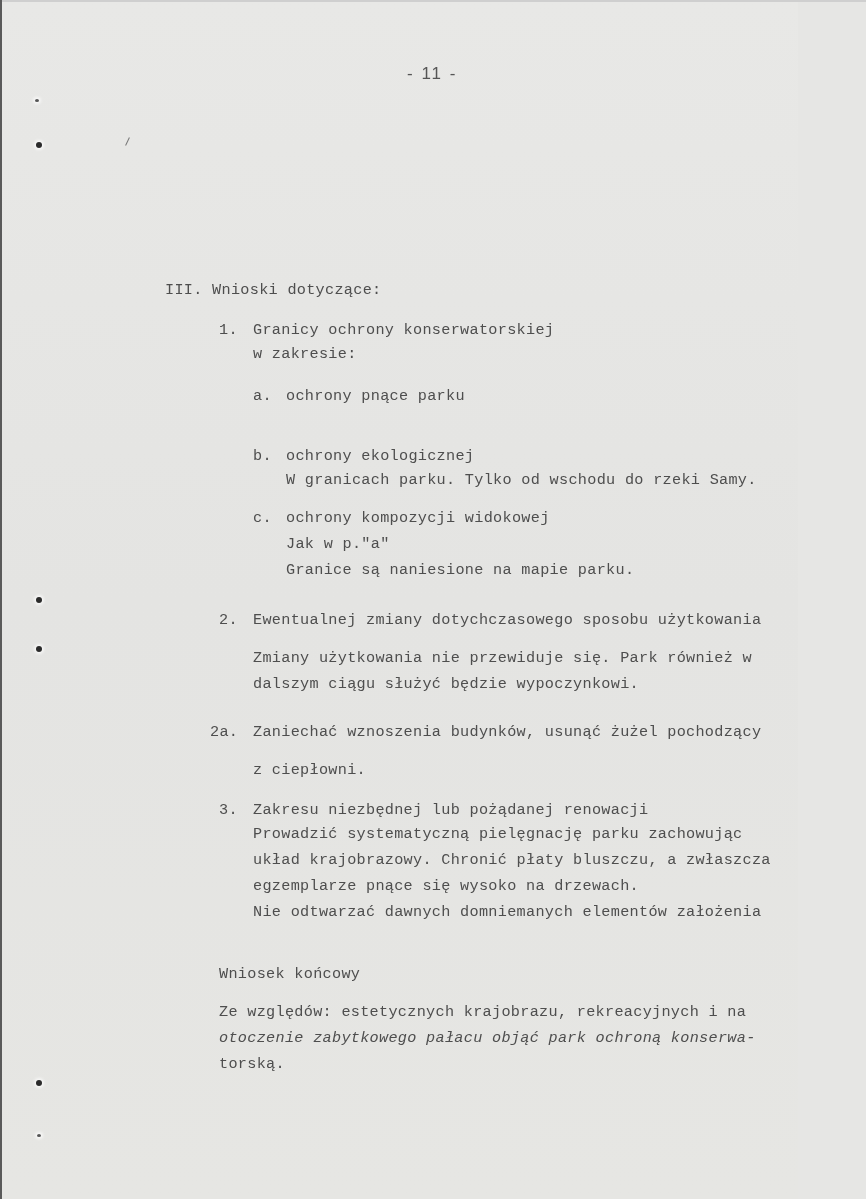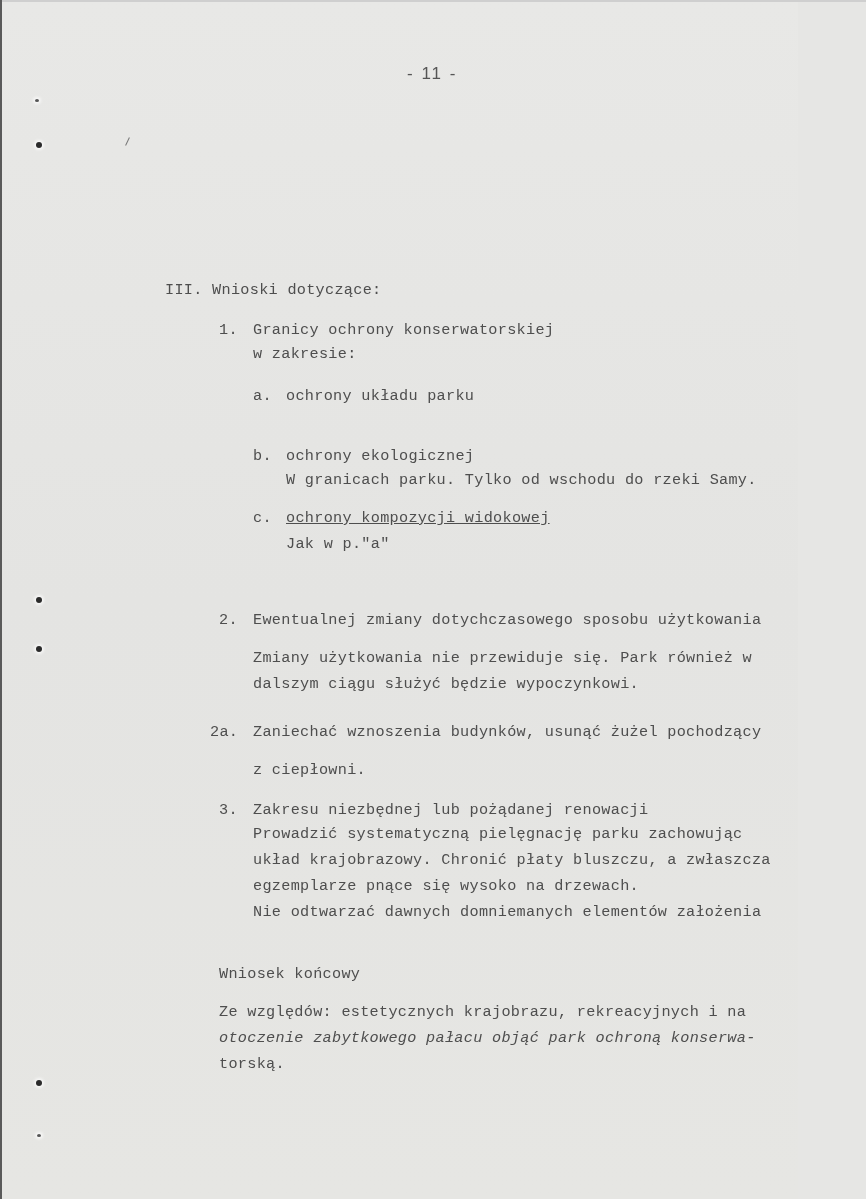--- a/index.html
+++ b/index.html
@@ -82,29 +82,30 @@
   <div class="hole" style="left:34px;top:1080px;"></div>
   <div class="hole small" style="left:35px;top:1134px;"></div>
 
   <div class="line" style="left:163px;top:280px;">III. Wnioski dotyczące:</div>
 
   <div class="line" style="left:217px;top:320px;">1.</div>
   <div class="line" style="left:251px;top:320px;">Granicy ochrony konserwatorskiej</div>
   <div class="line" style="left:251px;top:344px;">w zakresie:</div>
 
   <div class="line" style="left:251px;top:386px;">a.</div>
-  <div class="line" style="left:284px;top:386px;">ochrony układu parku</div>
+  <div class="line" style="left:284px;top:386px;">ochrony pnące parku</div>
 
   <div class="line" style="left:251px;top:446px;">b.</div>
   <div class="line" style="left:284px;top:446px;">ochrony ekologicznej</div>
   <div class="line" style="left:284px;top:470px;">W granicach parku. Tylko od wschodu do rzeki Samy.</div>
 
   <div class="line" style="left:251px;top:508px;">c.</div>
-  <div class="line" style="left:284px;top:508px;text-decoration:underline;">ochrony kompozycji widokowej</div>
+  <div class="line" style="left:284px;top:508px;">ochrony kompozycji widokowej</div>
   <div class="line" style="left:284px;top:534px;">Jak w p."a"</div>
+  <div class="line" style="left:284px;top:560px;">Granice są naniesione na mapie parku.</div>
 
   <div class="line" style="left:217px;top:610px;">2.</div>
   <div class="line" style="left:251px;top:610px;">Ewentualnej zmiany dotychczasowego sposobu użytkowania</div>
   <div class="line" style="left:251px;top:648px;">Zmiany użytkowania nie przewiduje się. Park również w</div>
   <div class="line" style="left:251px;top:674px;">dalszym ciągu służyć będzie wypoczynkowi.</div>
 
   <div class="line" style="left:208px;top:722px;">2a.</div>
   <div class="line" style="left:251px;top:722px;">Zaniechać wznoszenia budynków, usunąć żużel pochodzący</div>
   <div class="line" style="left:251px;top:760px;">z ciepłowni.</div>
 

